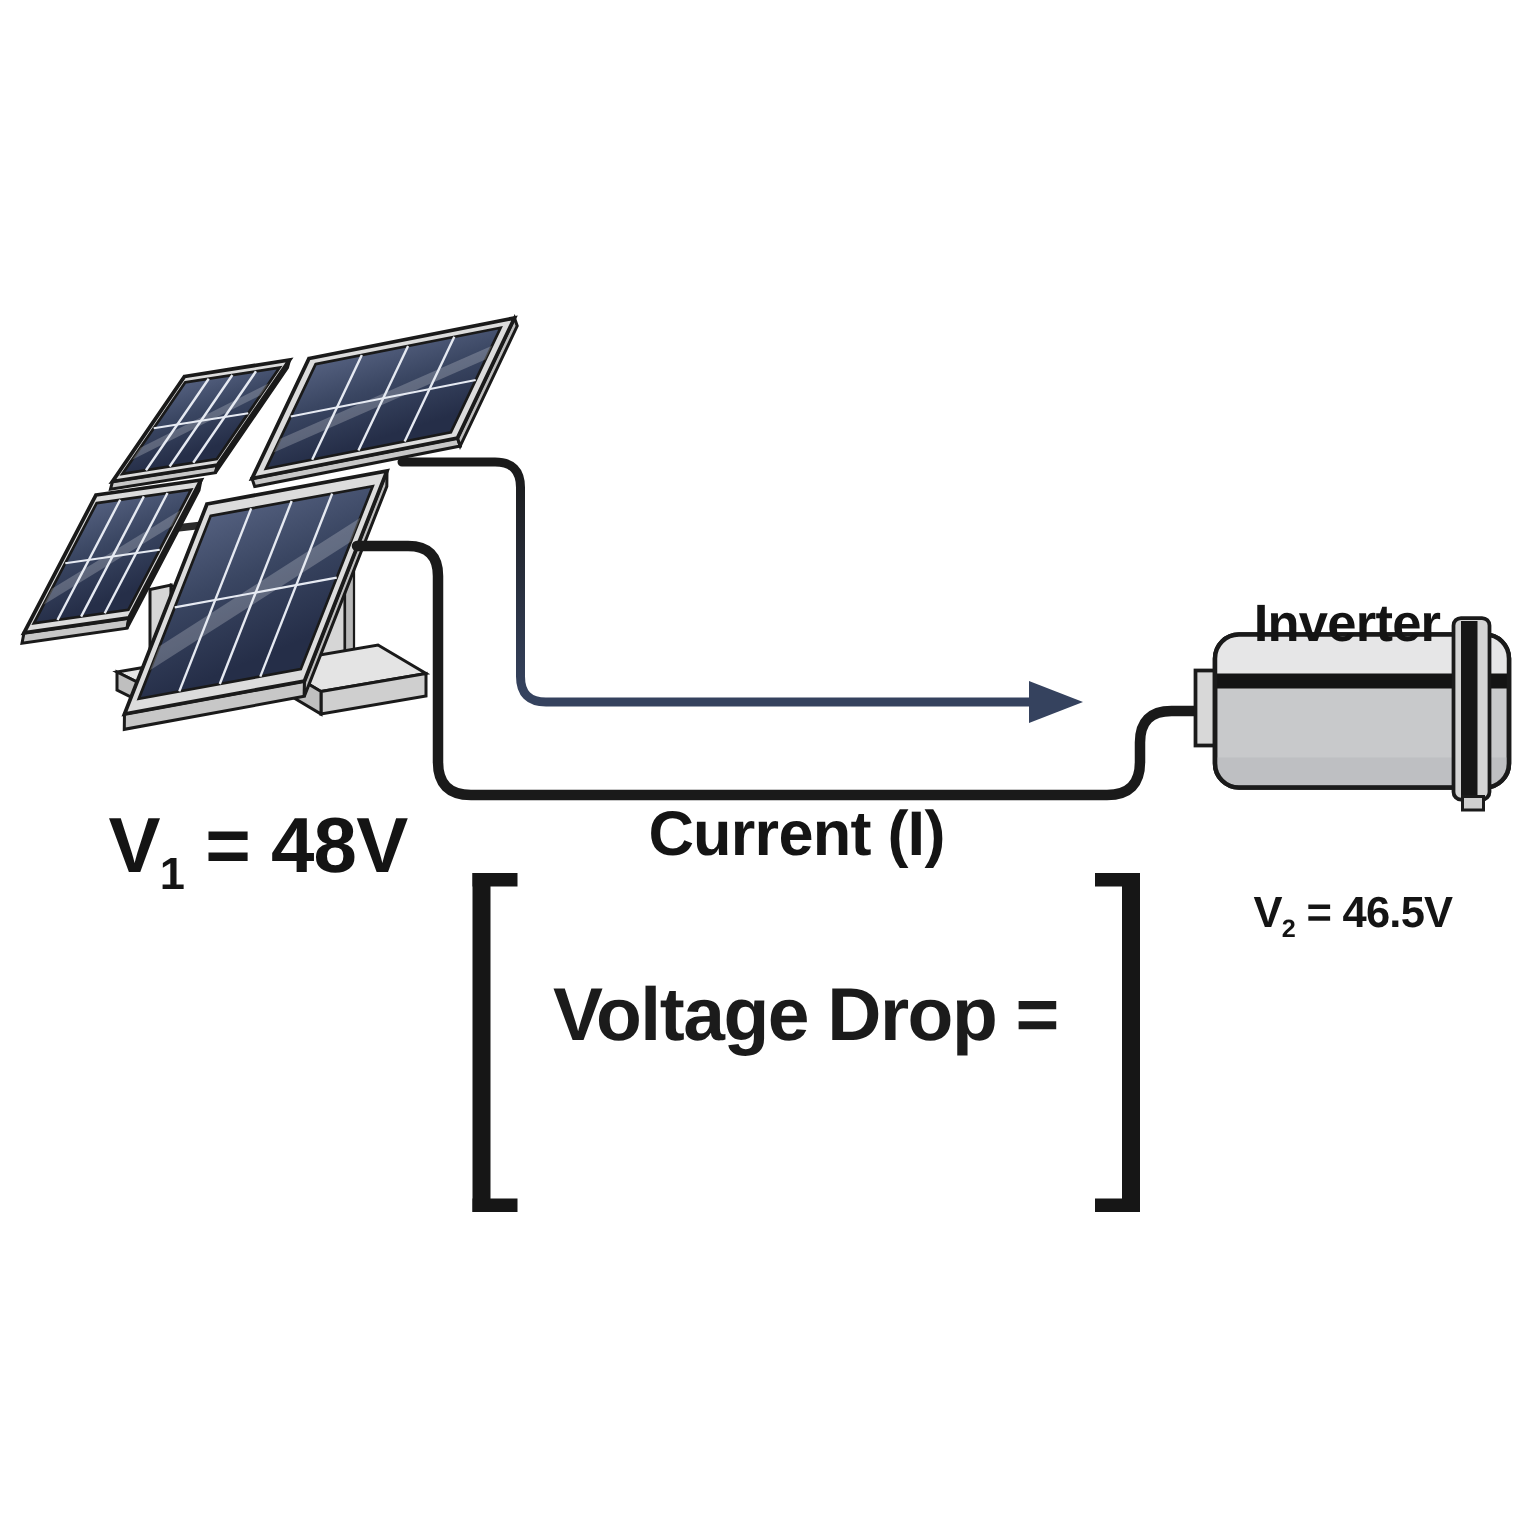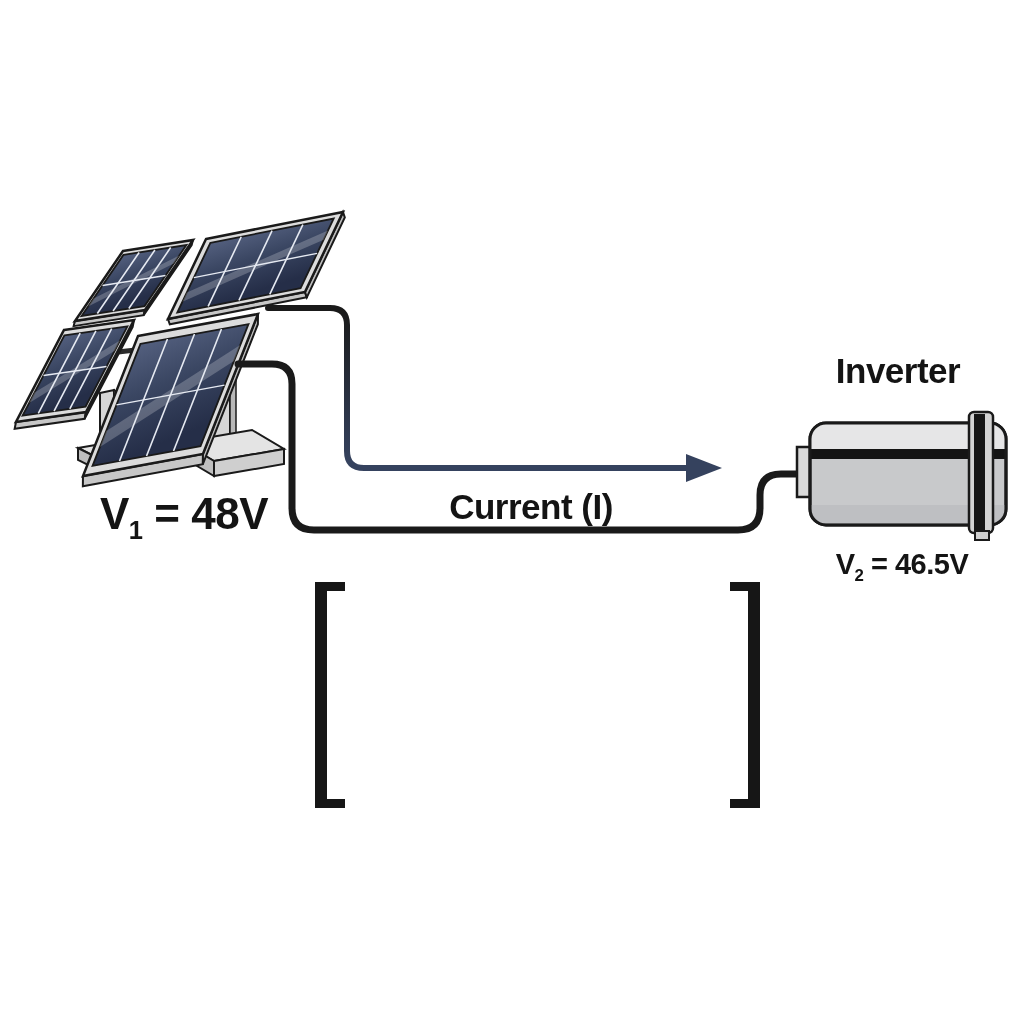--- a/index.html
+++ b/index.html
@@ -4,25 +4,25 @@
 <title>Diagram</title>
 <style>
   html,body{margin:0;padding:0;background:#ffffff;}
   .stage{
     position:relative;width:1024px;height:1024px;background:#ffffff;overflow:hidden;
     font-family:"Liberation Sans","DejaVu Sans",sans-serif;color:#141414;
   }
   .stage svg{position:absolute;left:0;top:0;}
   .label{
     position:absolute;text-align:center;font-weight:600;letter-spacing:-0.5px;
-    color:#141414;white-space:nowrap;
+    color:#141414;white-space:nowrap;margin-top:45px;
   }
   .label sub{font-size:0.58em;line-height:0;}
-  .v1{left:74px;top:489px;width:220px;font-size:44px;}
-  .current{left:421px;top:487px;width:220px;font-size:35px;}
+  .v1{left:62px;top:489px;width:220px;font-size:52px;}
+  .current{left:421px;top:487px;width:220px;font-size:42px;}
   .inverter-title{left:788px;top:351px;width:220px;font-size:35px;}
   .v2{left:782px;top:548px;width:240px;font-size:29px;}
   .vdrop-text{
     position:absolute;left:337px;top:643px;width:400px;text-align:center;
     font-size:50px;line-height:67px;font-weight:700;letter-spacing:-1px;color:#1b1b1b;
   }
   .bracket{position:absolute;top:582px;width:30px;height:226px;box-sizing:border-box;}
   .bracket.left{
     left:315px;
     border-left:12px solid #161616;border-top:9px solid #161616;border-bottom:9px solid #161616;
@@ -122,16 +122,17 @@
   <div class="label inverter-title">Inverter</div>
 
   <div class="label v2">
     <span>V</span><sub>2</sub><span> = 46.5V</span>
   </div>
 
   <div>
     <div class="bracket left"></div>
     <div class="bracket right"></div>
     <div class="vdrop-text">
+      <div>Voltage Drop =</div>
     </div>
   </div>
 
 </div>
 
 </body></html>

